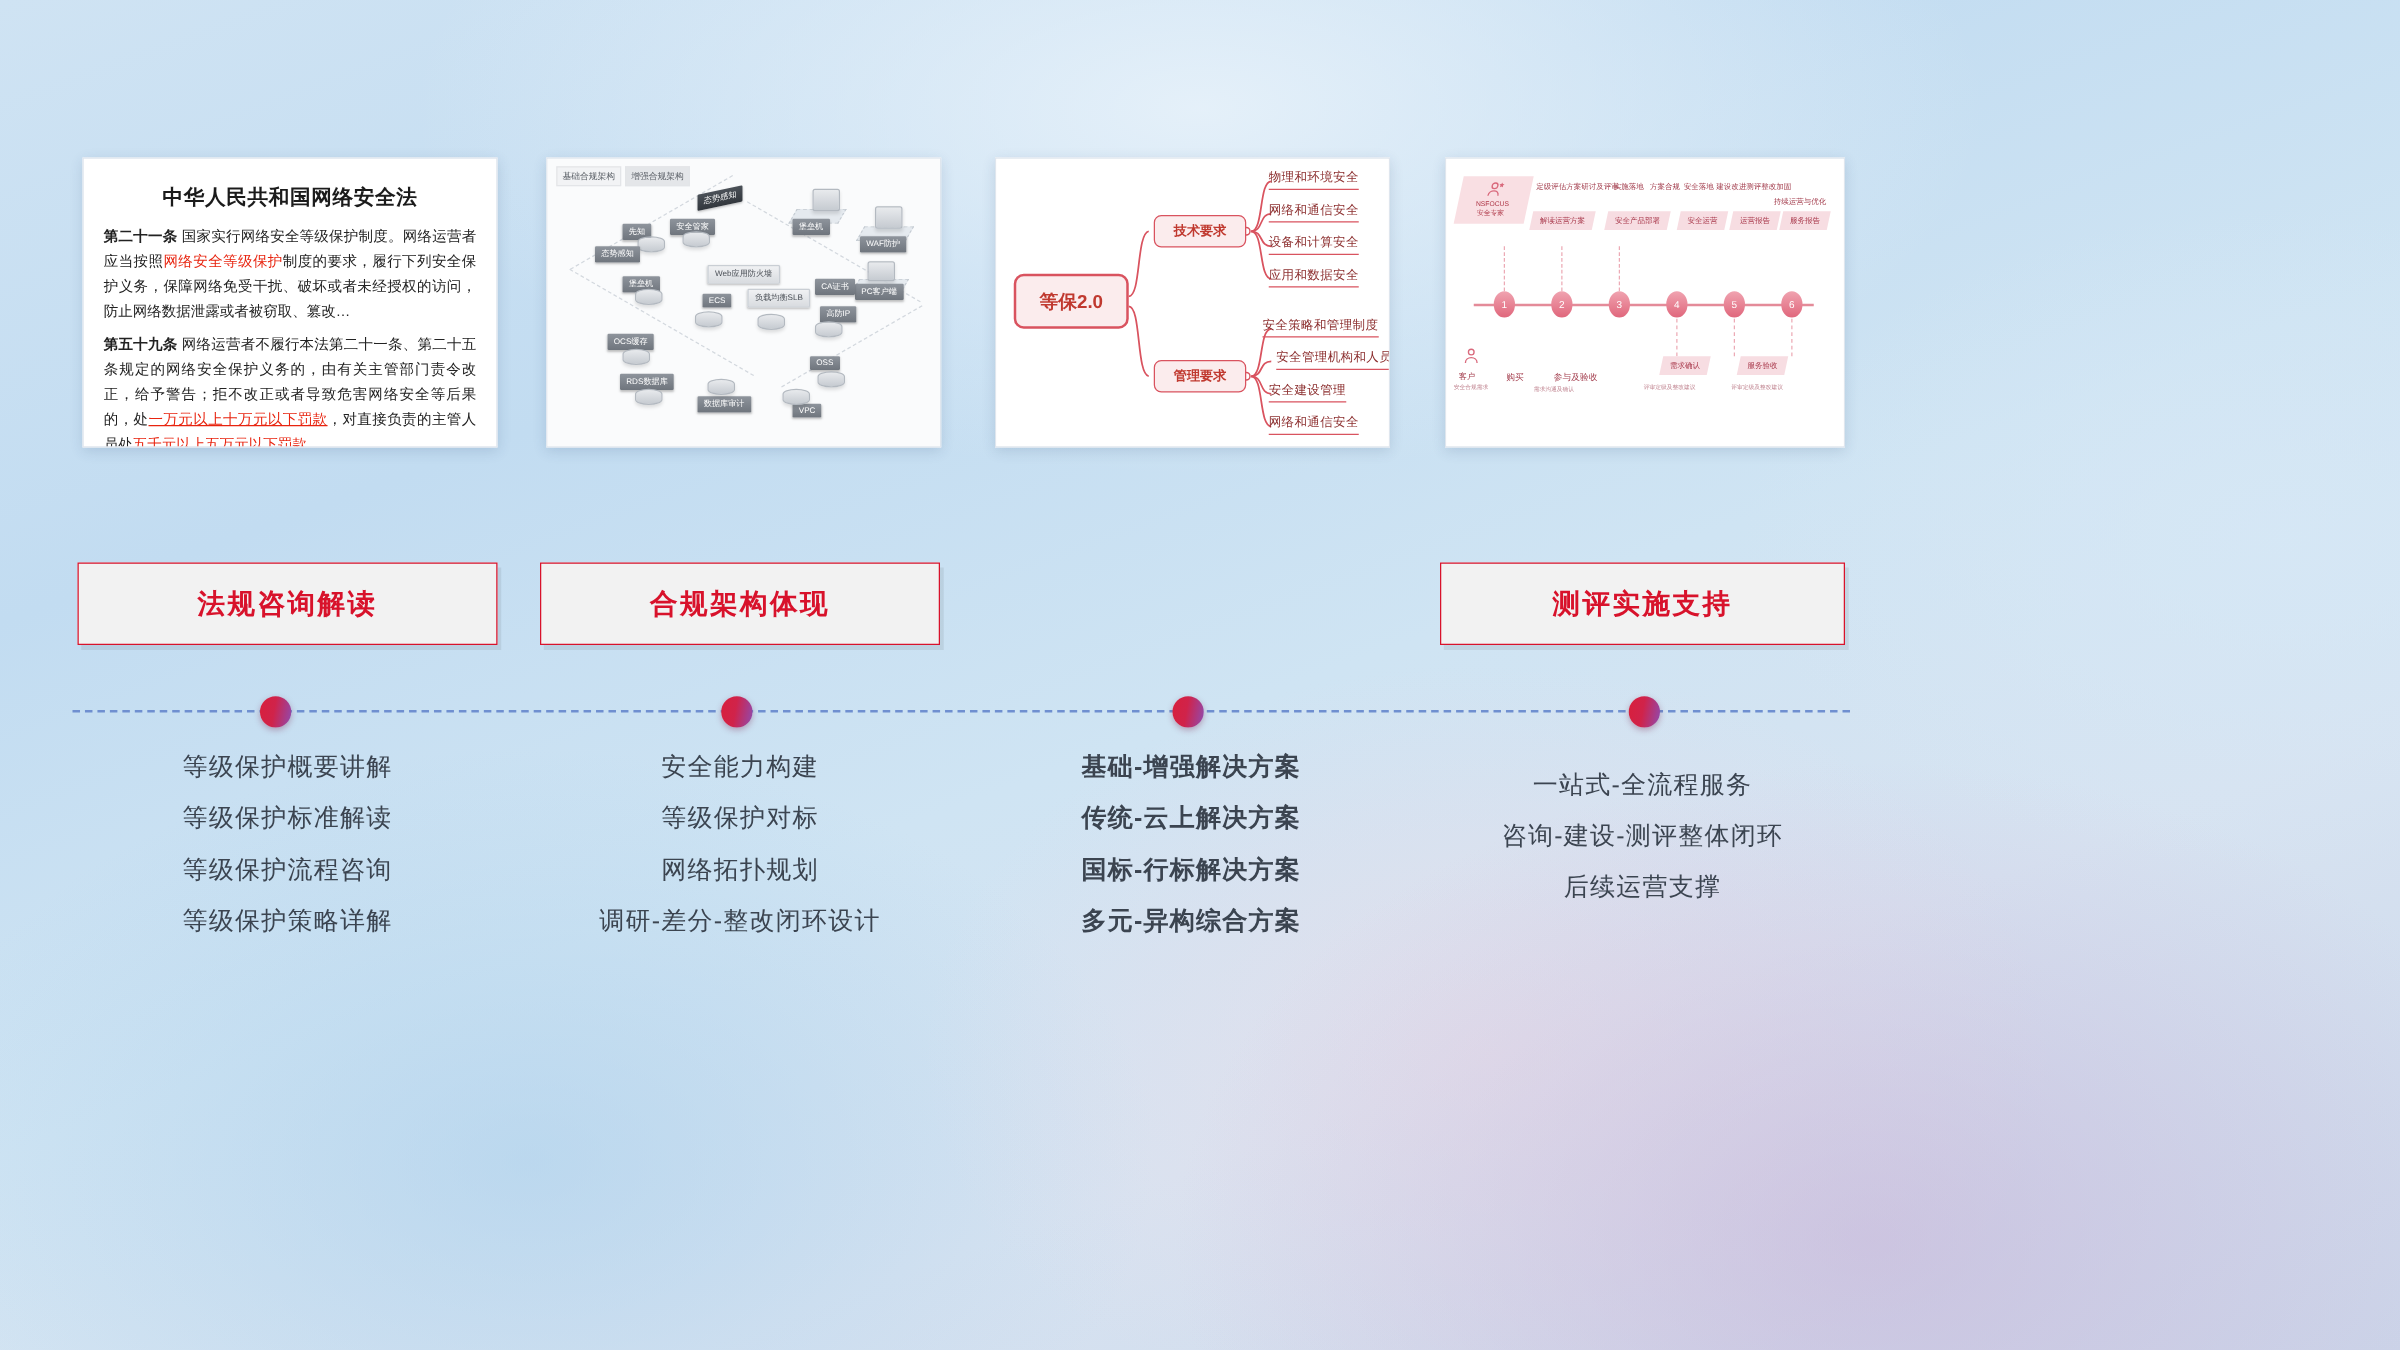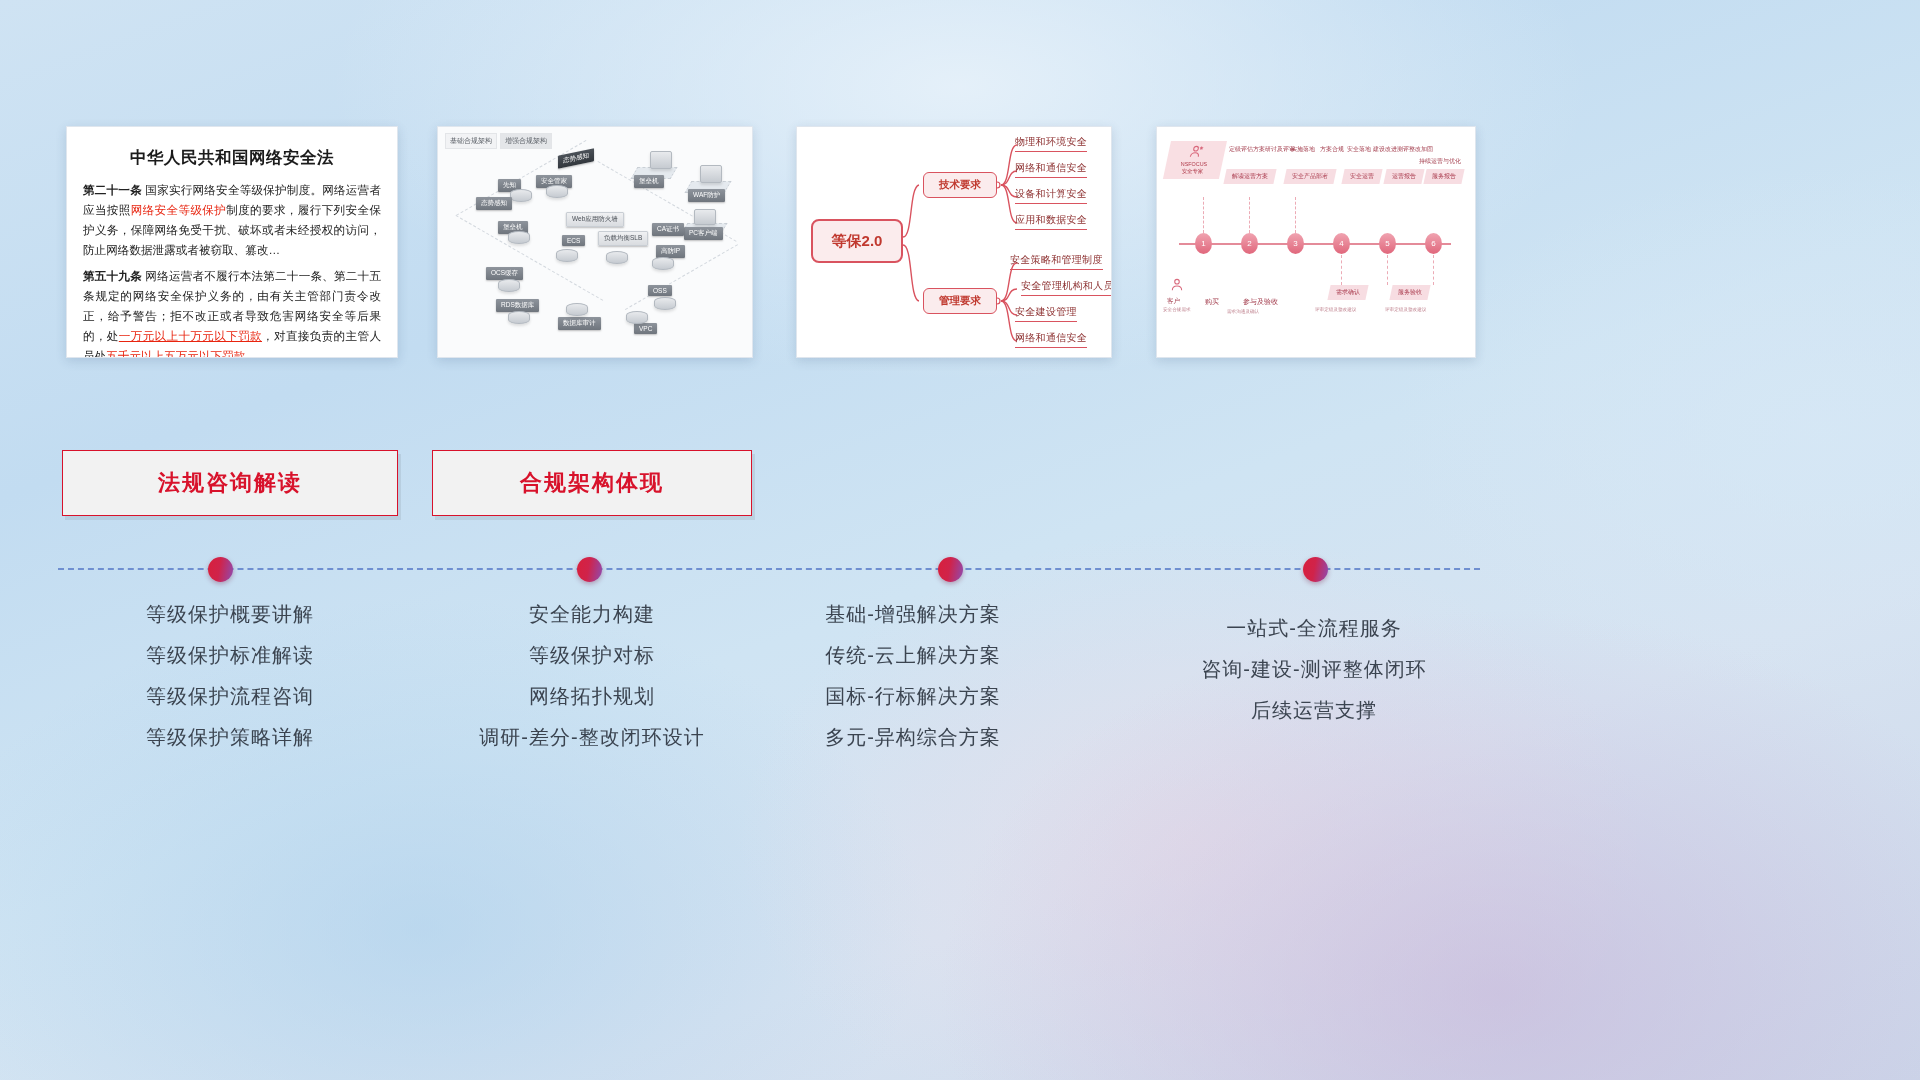--- a/index.html
+++ b/index.html
@@ -142,21 +142,21 @@
   .d2 { left:577px; }
   .d3 { left:938px; }
   .d4 { left:1303px; }
 
   
   .lists { position:absolute; top:604px; left:0; width:1589px; height:200px; }
   .list { position:absolute; top:0; text-align:center; }
   .list .item { font-size:20px; color:#3b4450; line-height:1; margin-bottom:21px; letter-spacing:1px; }
   .l1 { left:62px;   width:336px; }
   .l2 { left:432px;  width:320px; }
-  .l3 { left:752px;  width:322px; }
+  .l3 { left:792px;  width:322px;font-weight:bold; }
   .l4 { left:1152px; width:324px; top:14px; }
 </style>
 </head>
 <body>
 
 <div class="gallery">
 
   <div class="card card-1">
     <div class="law-title">中华人民共和国网络安全法</div>
     <div class="law-p">
@@ -340,20 +340,23 @@
   </div>
 </div>
 
 <div class="pillars">
   <div class="pillar p1">
     <span class="pillar-label">法规咨询解读</span>
   </div>
   <div class="pillar p2">
     <span class="pillar-label">合规架构体现</span>
   </div>
+  <div class="pillar p4">
+    <span class="pillar-label">测评实施支持</span>
+  </div>
 </div>
 
 <div class="timeline">
   <div class="tl-line"></div>
   <div class="tl-dot d1"></div>
   <div class="tl-dot d2"></div>
   <div class="tl-dot d3"></div>
   <div class="tl-dot d4"></div>
 </div>
 

